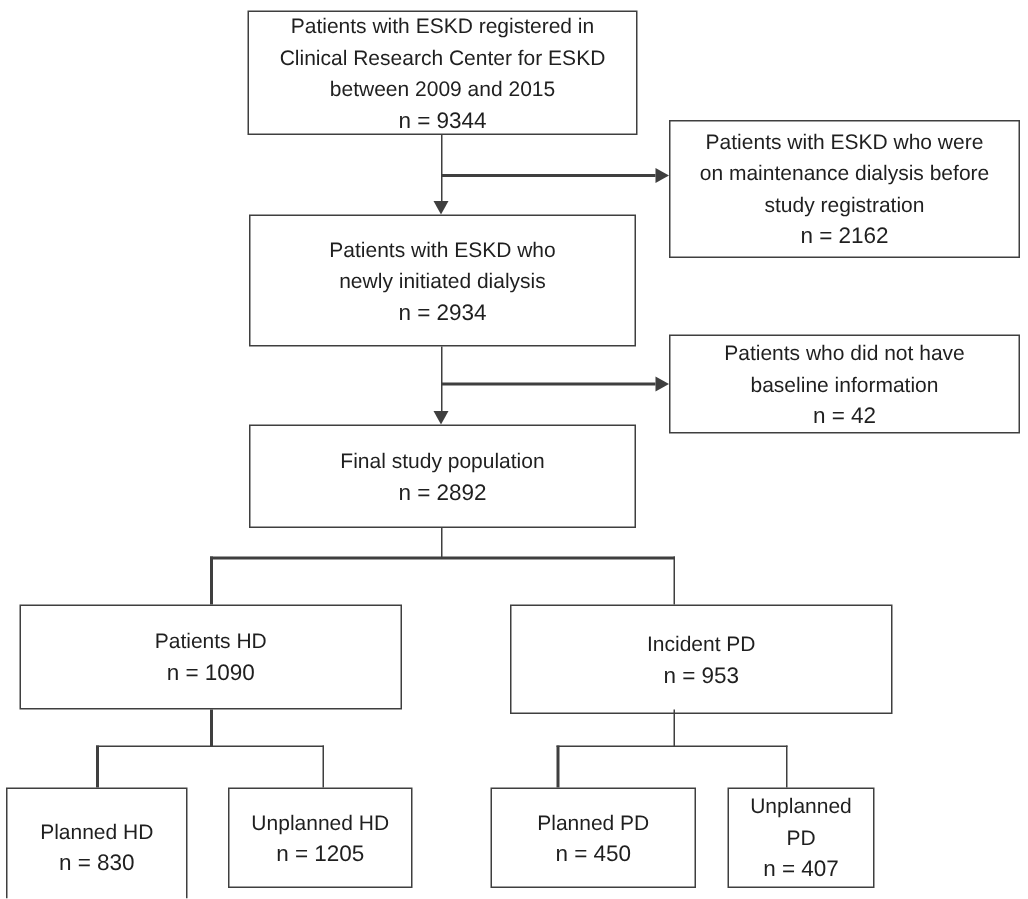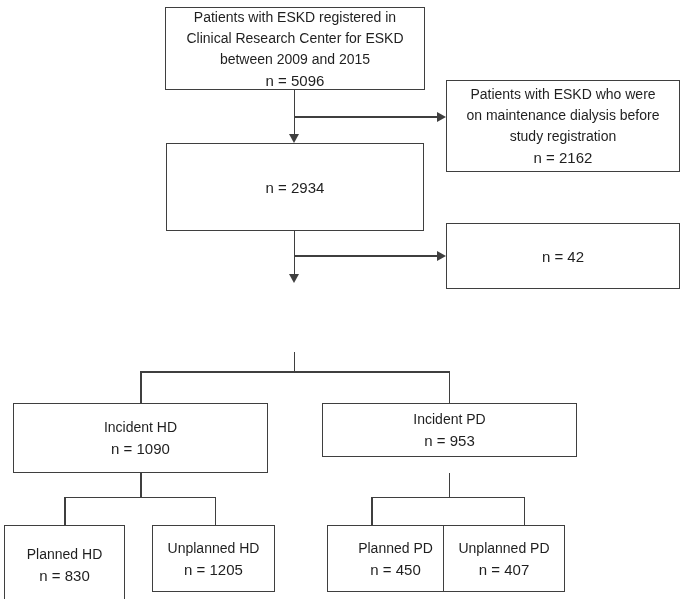--- a/index.html
+++ b/index.html
@@ -66,65 +66,73 @@
 </style>
 </head>
 <body>
 
 <div class="canvas">
 
   <div class="box" style="left:165px;top:7px;width:260px;height:83px">
     <div class="label">Patients with ESKD registered in
 Clinical Research Center for ESKD
 between 2009 and 2015</div>
-    <div class="count">n = 5096</div>
+    <div class="count">n = 9344</div>
   </div>
 
   <div class="box" style="left:446px;top:80px;width:234px;height:92px">
     <div class="label">Patients with ESKD who were
 on maintenance dialysis before
 study registration</div>
     <div class="count">n = 2162</div>
   </div>
 
   <div class="box" style="left:166px;top:143px;width:258px;height:88px">
+    <div class="label">Patients with ESKD who
+newly initiated dialysis</div>
     <div class="count">n = 2934</div>
   </div>
 
   <div class="box" style="left:446px;top:223px;width:234px;height:66px">
+    <div class="label">Patients who did not have
+baseline information</div>
     <div class="count">n = 42</div>
   </div>
 
+  <div class="box" style="left:166px;top:283px;width:258px;height:69px">
+    <div class="label">Final study population</div>
+    <div class="count">n = 2892</div>
+  </div>
 
   <div class="box" style="left:13px;top:403px;width:255px;height:70px">
-    <div class="label">Incident HD</div>
+    <div class="label">Patients HD</div>
     <div class="count">n = 1090</div>
   </div>
 
-  <div class="box" style="left:322px;top:403px;width:255px;height:54px">
+  <div class="box" style="left:340px;top:403px;width:255px;height:73px">
     <div class="label">Incident PD</div>
     <div class="count">n = 953</div>
   </div>
 
   <div class="box" style="left:4px;top:525px;width:121px;height:80px">
     <div class="label">Planned HD</div>
     <div class="count">n = 830</div>
   </div>
 
   <div class="box" style="left:152px;top:525px;width:123px;height:67px">
     <div class="label">Unplanned HD</div>
     <div class="count">n = 1205</div>
   </div>
 
   <div class="box" style="left:327px;top:525px;width:137px;height:67px">
     <div class="label">Planned PD</div>
     <div class="count">n = 450</div>
   </div>
 
-  <div class="box" style="left:443px;top:525px;width:122px;height:67px">
+  <div class="box" style="left:485px;top:525px;width:98px;height:67px">
     <div class="label">Unplanned PD</div>
     <div class="count">n = 407</div>
   </div>
 
   <div class="vline" style="left:293.5px;top:90px;height:44px"></div>
   <div class="arrow-down" style="left:289px;top:134px"></div>
   <div class="hline" style="left:293.5px;top:116px;width:143px"></div>
   <div class="arrow-right" style="left:437px;top:112px"></div>
 
   <div class="vline" style="left:293.5px;top:231px;height:43px"></div>

